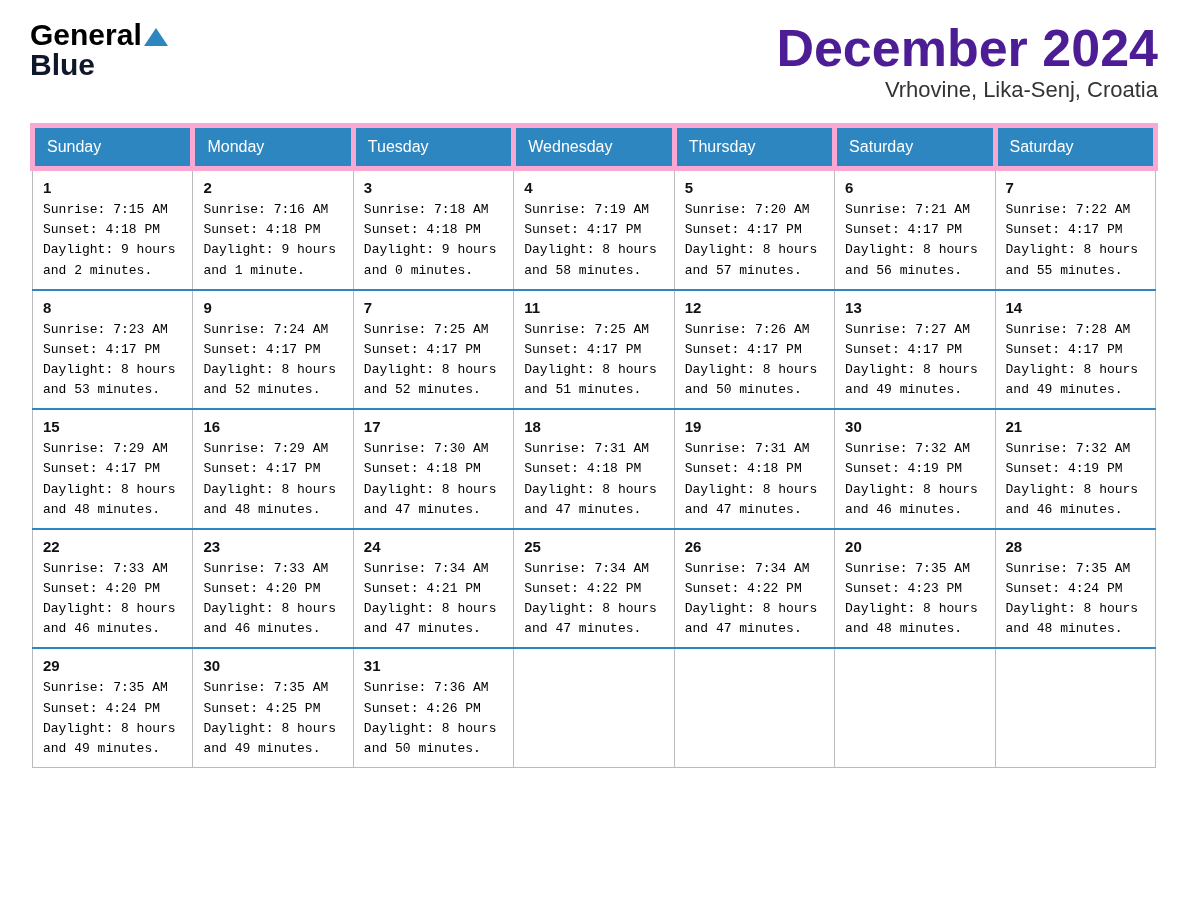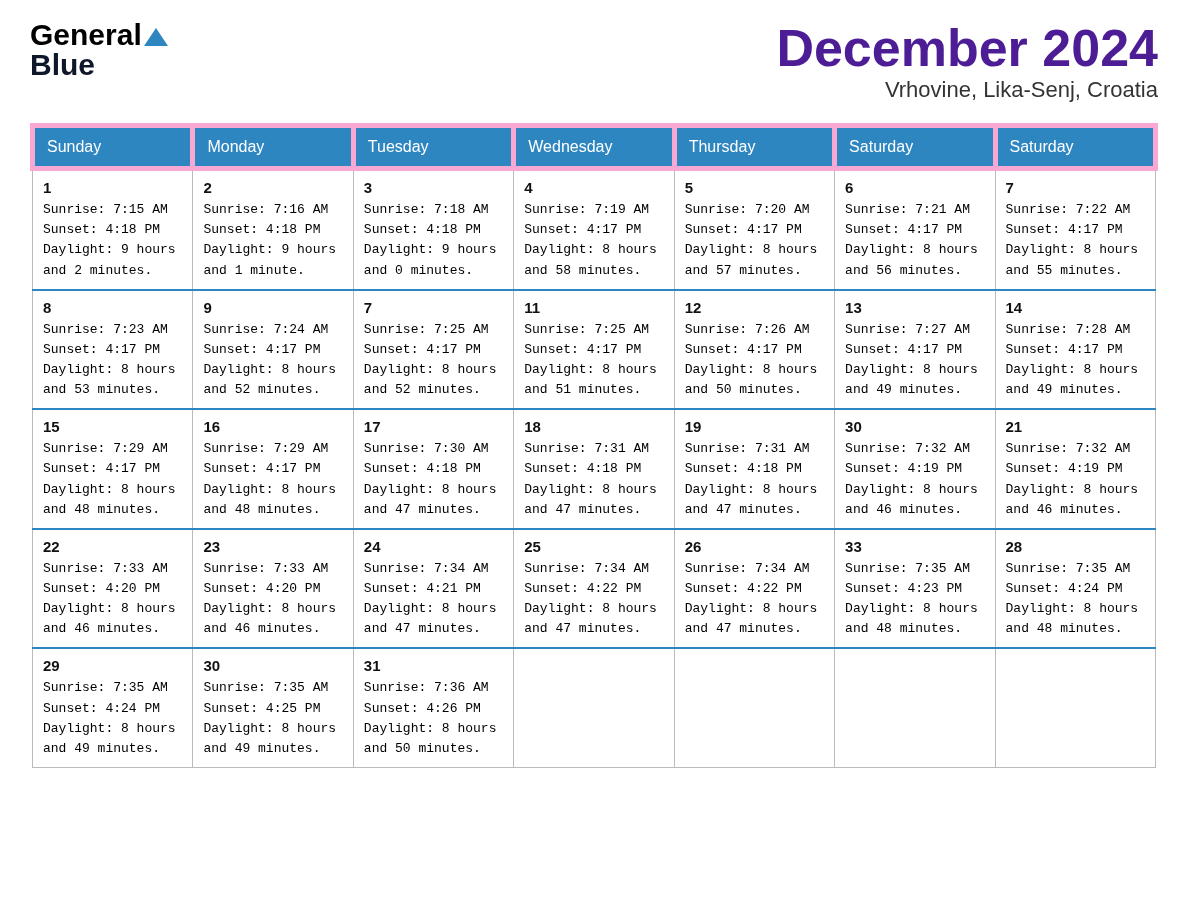--- a/index.html
+++ b/index.html
@@ -242,21 +242,21 @@
         </td>
         <td>
           <span class="day-number">25</span>
           <div class="day-info">Sunrise: 7:34 AM<br>Sunset: 4:22 PM<br>Daylight: 8 hours and 47 minutes.</div>
         </td>
         <td>
           <span class="day-number">26</span>
           <div class="day-info">Sunrise: 7:34 AM<br>Sunset: 4:22 PM<br>Daylight: 8 hours and 47 minutes.</div>
         </td>
         <td>
-          <span class="day-number">33</span>
+          <span class="day-number">20</span>
           <div class="day-info">Sunrise: 7:35 AM<br>Sunset: 4:23 PM<br>Daylight: 8 hours and 48 minutes.</div>
         </td>
         <td>
           <span class="day-number">28</span>
           <div class="day-info">Sunrise: 7:35 AM<br>Sunset: 4:24 PM<br>Daylight: 8 hours and 48 minutes.</div>
         </td>
       </tr>
       <tr class="week-row">
         <td>
           <span class="day-number">29</span>

